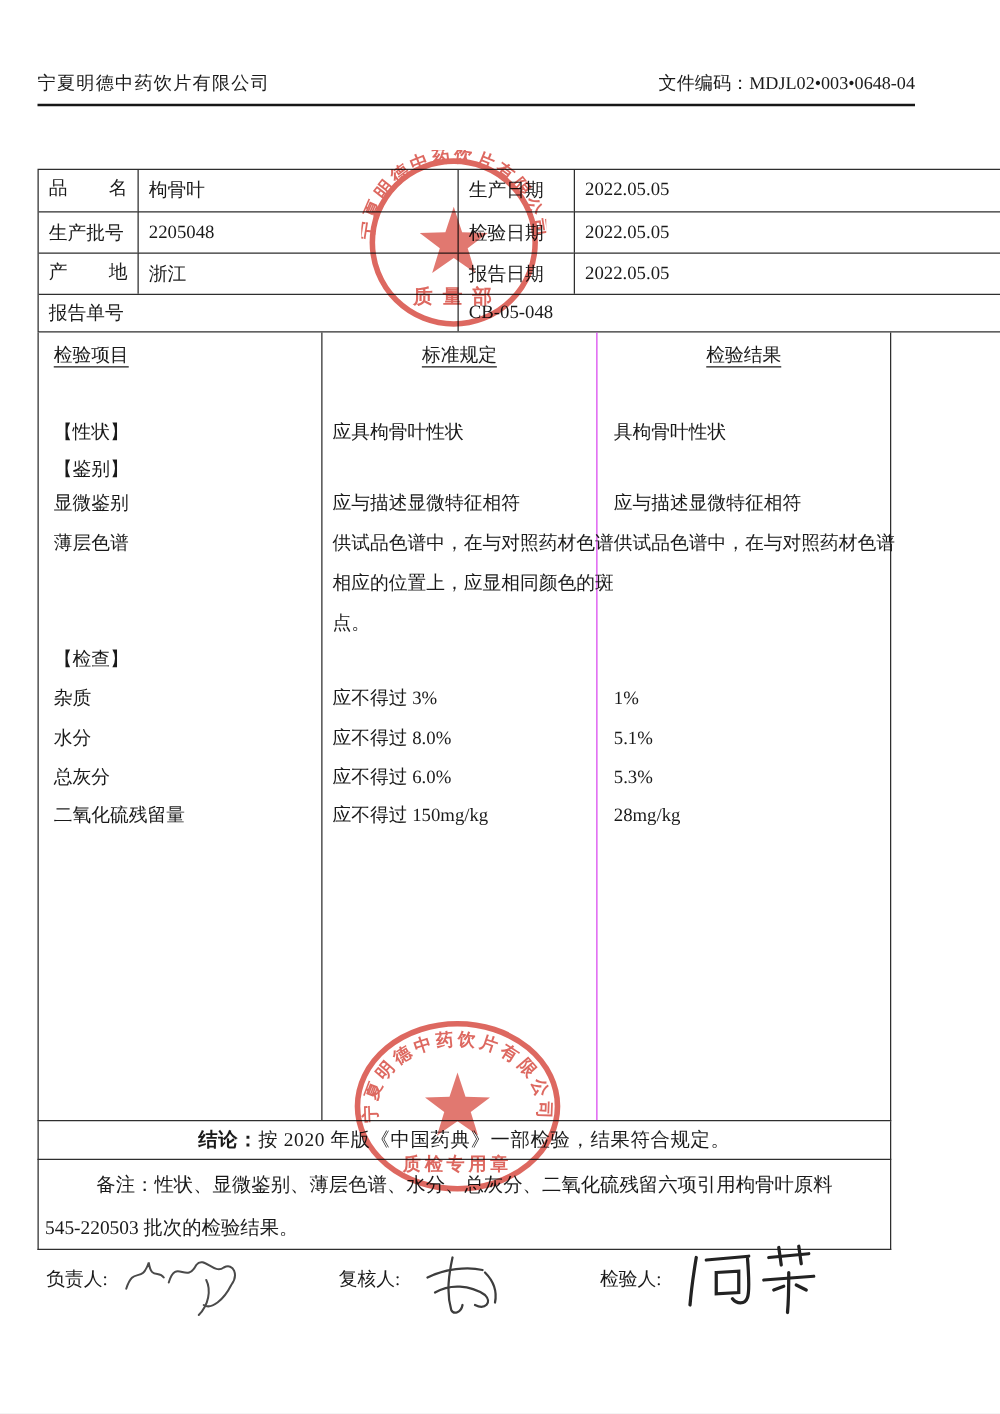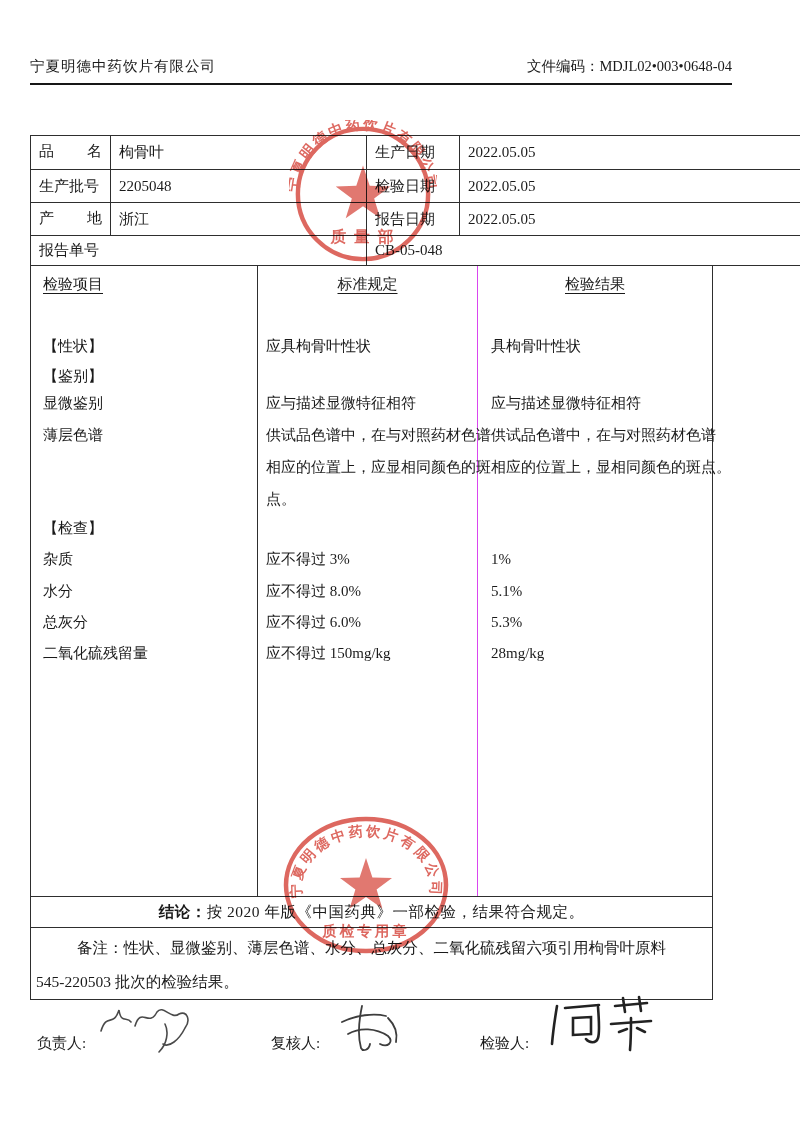--- a/index.html
+++ b/index.html
@@ -52,21 +52,21 @@
                border:1.5px solid #2e2e2e; border-top:none; box-sizing:border-box;
                display:flex; align-items:center; justify-content:center;
                font-size:15.5px; font-weight:bold; letter-spacing:0.5px; }
   .concl-row .normal { font-weight:normal; }
   .remark-row { position:absolute; left:30px; top:928px; width:683px; height:72px;
                 border:1.5px solid #2e2e2e; border-top:none; box-sizing:border-box; font-size:15.5px; }
   .remark-l1 { position:absolute; left:46px; top:10px; white-space:nowrap; }
   .remark-l2 { position:absolute; left:5px;  top:44px; white-space:nowrap; }
 
   
-  .sig-label { position:absolute; top:1014px; font-size:15px;margin-top:20px; }
+  .sig-label { position:absolute; top:1014px; font-size:15px; }
   .sig-svg { position:absolute; }
 
   
   .stamp { position:absolute; pointer-events:none; opacity:0.82; mix-blend-mode:multiply; }
   .stamp text { font-family:"Liberation Serif","DejaVu Serif",serif; font-weight:bold; }
 </style>
 </head>
 <body>
 
 <div class="page">
@@ -118,21 +118,20 @@
       <div class="bline" style="top:283px">应不得过 3%</div>
       <div class="bline" style="top:315px">应不得过 8.0%</div>
       <div class="bline" style="top:346px">应不得过 6.0%</div>
       <div class="bline" style="top:377px">应不得过 150mg/kg</div>
     </div>
     <div class="bcol bcol3">
       <div class="bhead center">检验结果</div>
       <div class="bline" style="top:70px">具枸骨叶性状</div>
       <div class="bline" style="top:127px">应与描述显微特征相符</div>
       <div class="bline" style="top:159px">供试品色谱中，在与对照药材色谱</div>
-      <div class="bline" style="top:191px">相应的位置上，显相同颜色的斑点。</div>
       <div class="bline" style="top:283px">1%</div>
       <div class="bline" style="top:315px">5.1%</div>
       <div class="bline" style="top:346px">5.3%</div>
       <div class="bline" style="top:377px">28mg/kg</div>
     </div>
   </div>
 
   <div class="concl-row">
     <span>结论：</span>
       <span class="normal">按 2020 年版《中国药典》一部检验，结果符合规定。</span>

